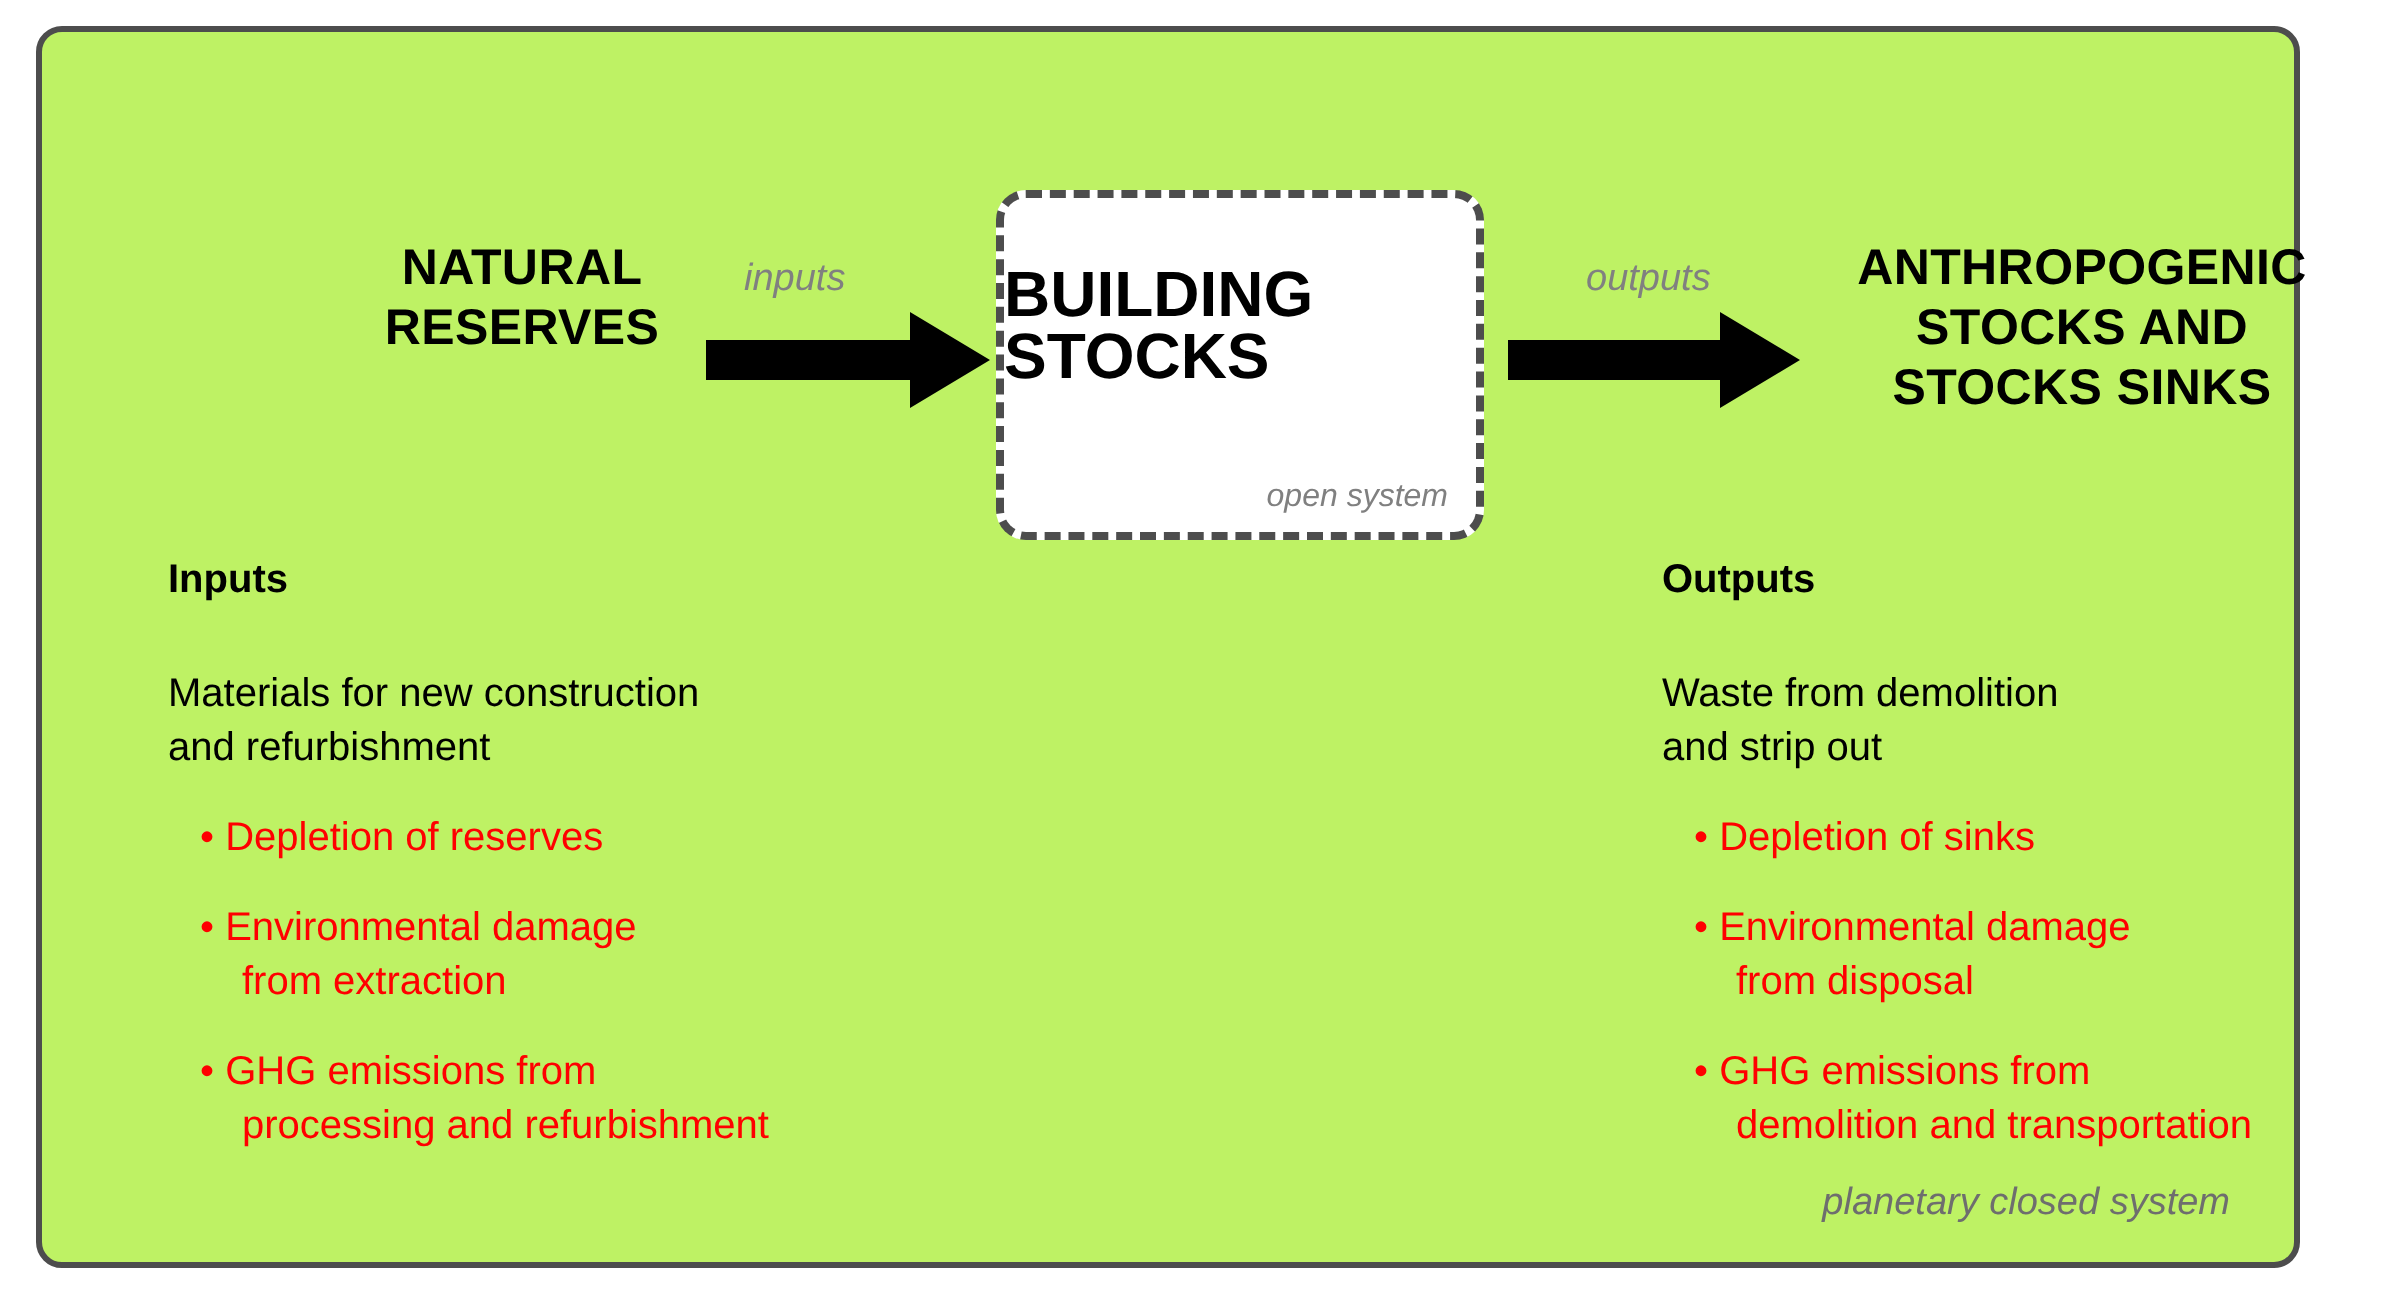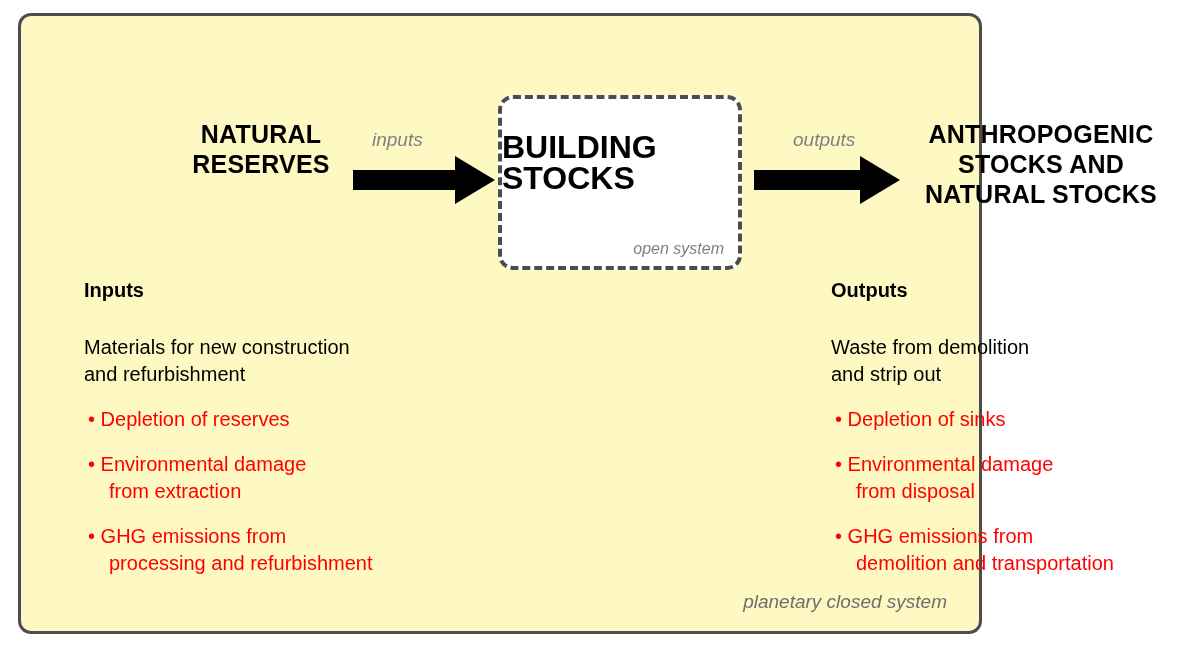--- a/index.html
+++ b/index.html
@@ -18,26 +18,26 @@
     width: 1200px;
     height: 657px;
     background: #ffffff;
   }
 
   
   .outer-frame {
     position: absolute;
     left: 18px;
     top: 13px;
-    width: 964px;
+    width: 1132px;
     height: 621px;
     box-sizing: border-box;
     border: 3px solid #4d4d4d;
     border-radius: 13px;
-    background: #fef9c3;
+    background: #bef264;
   }
 
   
   .node-label {
     position: absolute;
     text-align: center;
     font-weight: bold;
     color: #000000;
     font-size: 25px;
     line-height: 30px;
@@ -129,21 +129,21 @@
     font-size: 20px;
     line-height: 27px;
   }
   .column-description {
     font-size: 20px;
     line-height: 27px;
     white-space: pre-line;
     margin-top: 30px;
   }
   .issue-list {
-    margin: 4px;
+    margin: 16px;
     padding: 0;
     list-style: none;
   }
   .issue-item {
     color: #ff0000;
     font-size: 20px;
     line-height: 27px;
     margin-top: 18px;
     padding-left: 21px;
     text-indent: -21px;
@@ -190,21 +190,21 @@
 
     <div class="flow-label" id="label-outputs">outputs</div>
     <div class="arrow" id="arrow-outputs">
       <svg viewBox="0 0 146 52" preserveAspectRatio="none" aria-hidden="true">
         <polygon points="0,16 106,16 106,2 146,26 106,50 106,36 0,36" fill="#000000"></polygon>
       </svg>
     </div>
 
     <div class="node-label" id="anthropogenic-sinks" style="white-space: pre-line;">ANTHROPOGENIC
 STOCKS AND
-NATURAL STOCKS</div>
+STOCKS SINKS</div>
 
     <div class="column" id="column-inputs">
       <div class="column-heading">Inputs</div>
       <div class="column-description">Materials for new construction
 and refurbishment</div>
       <ul class="issue-list">
         <li class="issue-item"><span class="issue-bullet">•</span> <span>Depletion of reserves</span></li>
         <li class="issue-item"><span class="issue-bullet">•</span> <span>Environmental damage
 from extraction</span></li>
         <li class="issue-item"><span class="issue-bullet">•</span> <span>GHG emissions from

